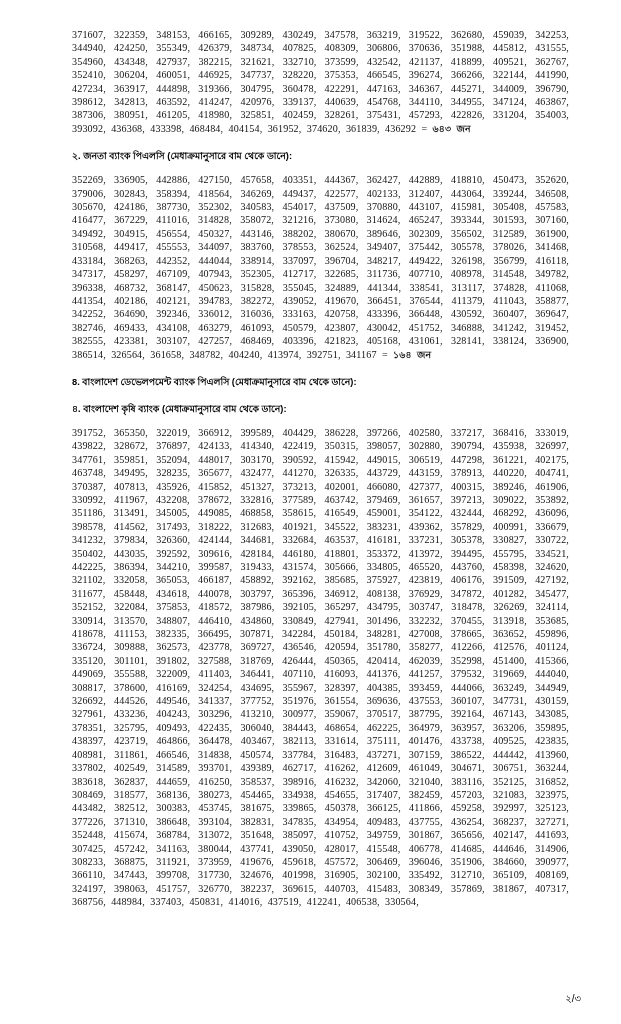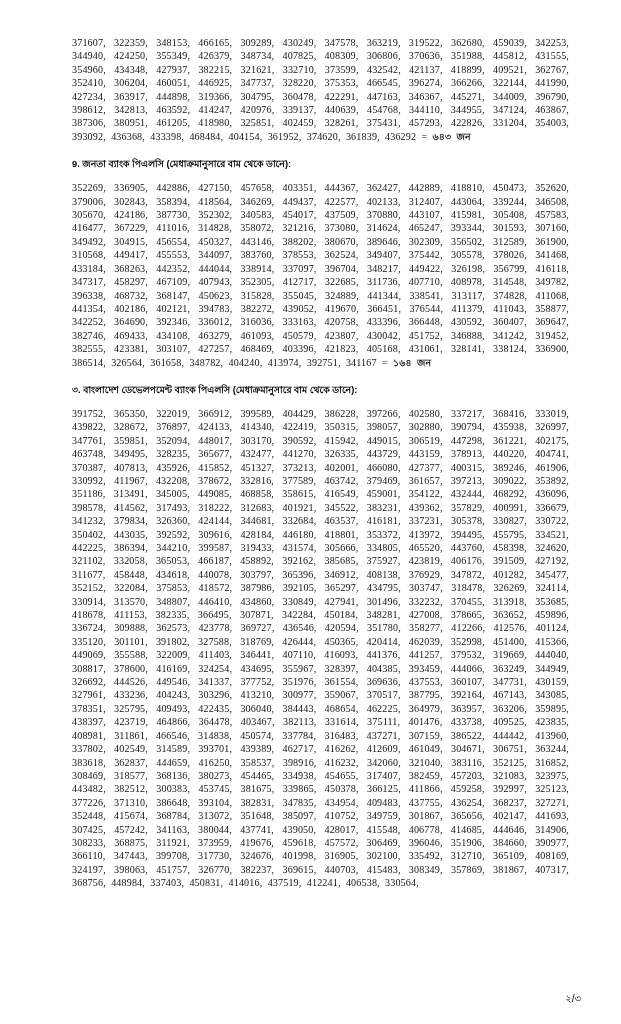--- a/index.html
+++ b/index.html
@@ -31,21 +31,21 @@
   }
   .section-heading {
     font-family: "Liberation Sans", "DejaVu Sans", sans-serif;
     font-size: 9.3px;
     font-weight: bold;
     line-height: 13px;
     color: #000000;
     margin: 14px 0 10px 0;
   }
   .first-block {
-    margin-top: 8px;
+    margin-top: 0;
   }
   .tail-count {
     font-family: "Liberation Sans", "DejaVu Sans", sans-serif;
     font-size: 9.3px;
     font-weight: bold;
   }
   .page-number {
     position: absolute;
     right: 40px;
     bottom: 16px;
@@ -55,22 +55,23 @@
     margin-left: 20px;
   }
 </style>
 </head>
 <body>
 
 <div class="page">
 
   <div class="roll-block first-block"><span>371607, 322359, 348153, 466165, 309289, 430249, 347578, 363219, 319522, 362680, 459039, 342253, 344940, 424250, 355349, 426379, 348734, 407825, 408309, 306806, 370636, 351988, 445812, 431555, 354960, 434348, 427937, 382215, 321621, 332710, 373599, 432542, 421137, 418899, 409521, 362767, 352410, 306204, 460051, 446925, 347737, 328220, 375353, 466545, 396274, 366266, 322144, 441990, 427234, 363917, 444898, 319366, 304795, 360478, 422291, 447163, 346367, 445271, 344009, 396790, 398612, 342813, 463592, 414247, 420976, 339137, 440639, 454768, 344110, 344955, 347124, 463867, 387306, 380951, 461205, 418980, 325851, 402459, 328261, 375431, 457293, 422826, 331204, 354003, 393092, 436368, 433398, 468484, 404154, 361952, 374620, 361839, 436292 = </span><span class="tail-count">৬৪৩ জন</span></div>
 
-  <div class="section-heading">9. জনতা ব্যাংক পিএলসি (মেধাক্রমানুসারে বাম থেকে ডানে):</div>
+  <div class="section-heading">২. জনতা ব্যাংক পিএলসি (মেধাক্রমানুসারে বাম থেকে ডানে):</div>
   <div class="roll-block"><span>352269, 336905, 442886, 427150, 457658, 403351, 444367, 362427, 442889, 418810, 450473, 352620, 379006, 302843, 358394, 418564, 346269, 449437, 422577, 402133, 312407, 443064, 339244, 346508, 305670, 424186, 387730, 352302, 340583, 454017, 437509, 370880, 443107, 415981, 305408, 457583, 416477, 367229, 411016, 314828, 358072, 321216, 373080, 314624, 465247, 393344, 301593, 307160, 349492, 304915, 456554, 450327, 443146, 388202, 380670, 389646, 302309, 356502, 312589, 361900, 310568, 449417, 455553, 344097, 383760, 378553, 362524, 349407, 375442, 305578, 378026, 341468, 433184, 368263, 442352, 444044, 338914, 337097, 396704, 348217, 449422, 326198, 356799, 416118, 347317, 458297, 467109, 407943, 352305, 412717, 322685, 311736, 407710, 408978, 314548, 349782, 396338, 468732, 368147, 450623, 315828, 355045, 324889, 441344, 338541, 313117, 374828, 411068, 441354, 402186, 402121, 394783, 382272, 439052, 419670, 366451, 376544, 411379, 411043, 358877, 342252, 364690, 392346, 336012, 316036, 333163, 420758, 433396, 366448, 430592, 360407, 369647, 382746, 469433, 434108, 463279, 461093, 450579, 423807, 430042, 451752, 346888, 341242, 319452, 382555, 423381, 303107, 427257, 468469, 403396, 421823, 405168, 431061, 328141, 338124, 336900, 386514, 326564, 361658, 348782, 404240, 413974, 392751, 341167 = </span><span class="tail-count">১৬৪ জন</span></div>
 
-  <div class="section-heading">৩. বাংলাদেশ ডেভেলপমেন্ট ব্যাংক পিএলসি (মেধাক্রমানুসারে বাম থেকে ডানে):</div>
+  <div class="section-heading">8. বাংলাদেশ ডেভেলপমেন্ট ব্যাংক পিএলসি (মেধাক্রমানুসারে বাম থেকে ডানে):</div>
 
+  <div class="section-heading">৪. বাংলাদেশ কৃষি ব্যাংক (মেধাক্রমানুসারে বাম থেকে ডানে):</div>
   <div class="roll-block"><span>391752, 365350, 322019, 366912, 399589, 404429, 386228, 397266, 402580, 337217, 368416, 333019, 439822, 328672, 376897, 424133, 414340, 422419, 350315, 398057, 302880, 390794, 435938, 326997, 347761, 359851, 352094, 448017, 303170, 390592, 415942, 449015, 306519, 447298, 361221, 402175, 463748, 349495, 328235, 365677, 432477, 441270, 326335, 443729, 443159, 378913, 440220, 404741, 370387, 407813, 435926, 415852, 451327, 373213, 402001, 466080, 427377, 400315, 389246, 461906, 330992, 411967, 432208, 378672, 332816, 377589, 463742, 379469, 361657, 397213, 309022, 353892, 351186, 313491, 345005, 449085, 468858, 358615, 416549, 459001, 354122, 432444, 468292, 436096, 398578, 414562, 317493, 318222, 312683, 401921, 345522, 383231, 439362, 357829, 400991, 336679, 341232, 379834, 326360, 424144, 344681, 332684, 463537, 416181, 337231, 305378, 330827, 330722, 350402, 443035, 392592, 309616, 428184, 446180, 418801, 353372, 413972, 394495, 455795, 334521, 442225, 386394, 344210, 399587, 319433, 431574, 305666, 334805, 465520, 443760, 458398, 324620, 321102, 332058, 365053, 466187, 458892, 392162, 385685, 375927, 423819, 406176, 391509, 427192, 311677, 458448, 434618, 440078, 303797, 365396, 346912, 408138, 376929, 347872, 401282, 345477, 352152, 322084, 375853, 418572, 387986, 392105, 365297, 434795, 303747, 318478, 326269, 324114, 330914, 313570, 348807, 446410, 434860, 330849, 427941, 301496, 332232, 370455, 313918, 353685, 418678, 411153, 382335, 366495, 307871, 342284, 450184, 348281, 427008, 378665, 363652, 459896, 336724, 309888, 362573, 423778, 369727, 436546, 420594, 351780, 358277, 412266, 412576, 401124, 335120, 301101, 391802, 327588, 318769, 426444, 450365, 420414, 462039, 352998, 451400, 415366, 449069, 355588, 322009, 411403, 346441, 407110, 416093, 441376, 441257, 379532, 319669, 444040, 308817, 378600, 416169, 324254, 434695, 355967, 328397, 404385, 393459, 444066, 363249, 344949, 326692, 444526, 449546, 341337, 377752, 351976, 361554, 369636, 437553, 360107, 347731, 430159, 327961, 433236, 404243, 303296, 413210, 300977, 359067, 370517, 387795, 392164, 467143, 343085, 378351, 325795, 409493, 422435, 306040, 384443, 468654, 462225, 364979, 363957, 363206, 359895, 438397, 423719, 464866, 364478, 403467, 382113, 331614, 375111, 401476, 433738, 409525, 423835, 408981, 311861, 466546, 314838, 450574, 337784, 316483, 437271, 307159, 386522, 444442, 413960, 337802, 402549, 314589, 393701, 439389, 462717, 416262, 412609, 461049, 304671, 306751, 363244, 383618, 362837, 444659, 416250, 358537, 398916, 416232, 342060, 321040, 383116, 352125, 316852, 308469, 318577, 368136, 380273, 454465, 334938, 454655, 317407, 382459, 457203, 321083, 323975, 443482, 382512, 300383, 453745, 381675, 339865, 450378, 366125, 411866, 459258, 392997, 325123, 377226, 371310, 386648, 393104, 382831, 347835, 434954, 409483, 437755, 436254, 368237, 327271, 352448, 415674, 368784, 313072, 351648, 385097, 410752, 349759, 301867, 365656, 402147, 441693, 307425, 457242, 341163, 380044, 437741, 439050, 428017, 415548, 406778, 414685, 444646, 314906, 308233, 368875, 311921, 373959, 419676, 459618, 457572, 306469, 396046, 351906, 384660, 390977, 366110, 347443, 399708, 317730, 324676, 401998, 316905, 302100, 335492, 312710, 365109, 408169, 324197, 398063, 451757, 326770, 382237, 369615, 440703, 415483, 308349, 357869, 381867, 407317, 368756, 448984, 337403, 450831, 414016, 437519, 412241, 406538, 330564,</span><span class="tail-count"></span></div>
 
   <div class="page-number">২/৩</div>
 
 </div>
 
 </body></html>

